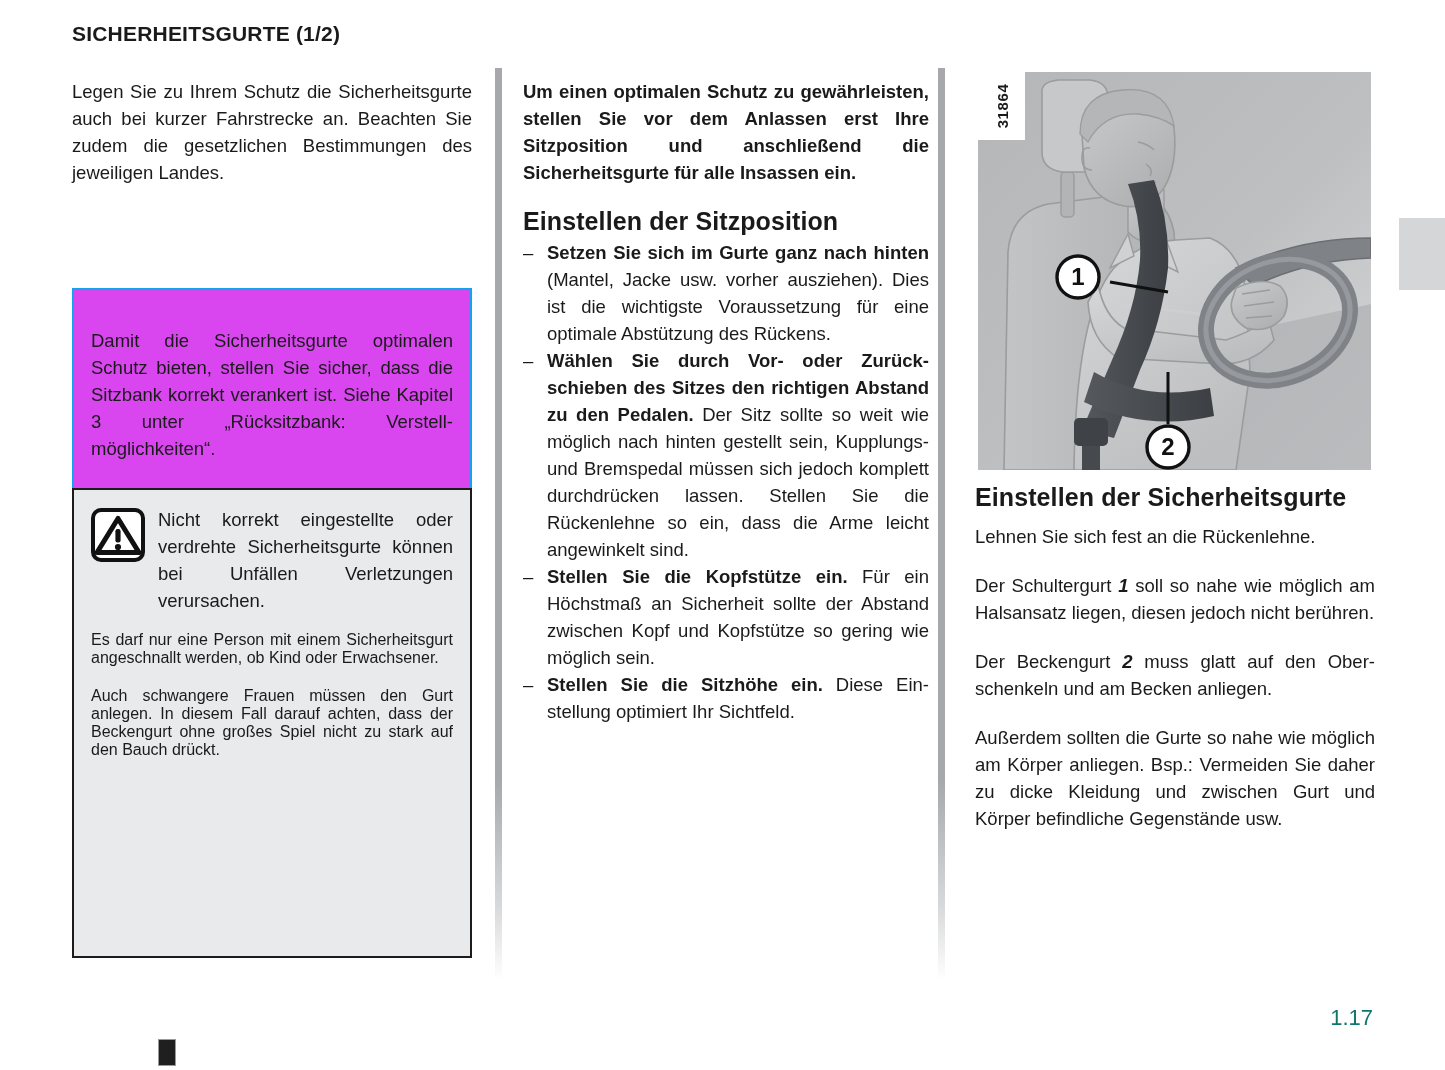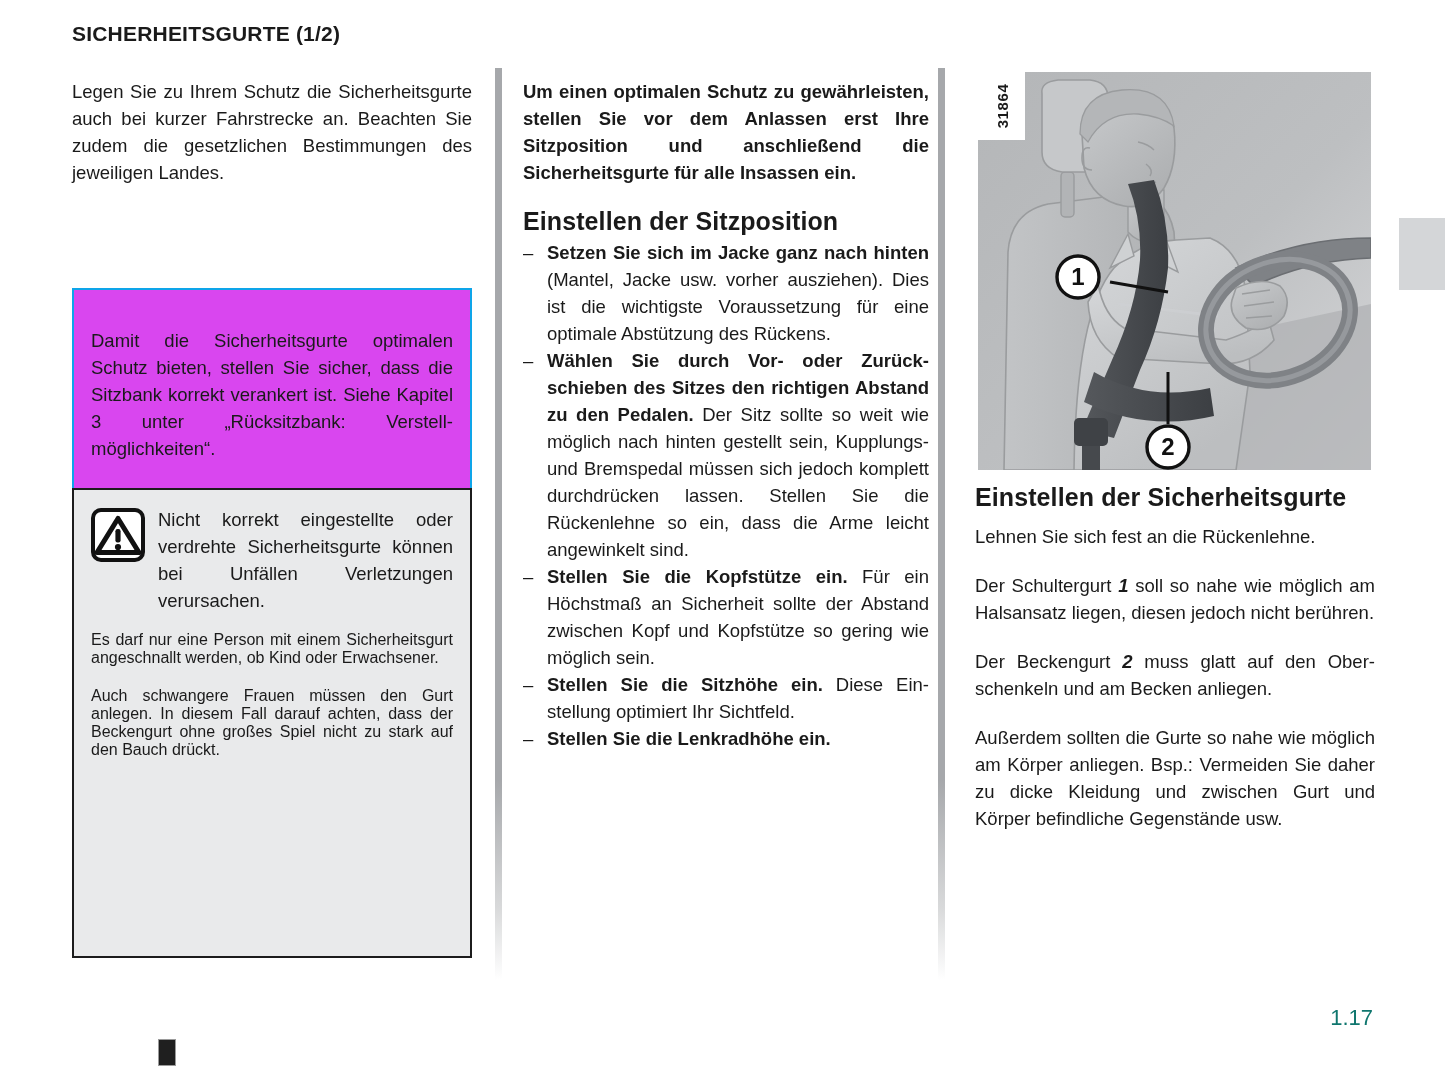--- a/index.html
+++ b/index.html
@@ -247,34 +247,31 @@
     <p class="para">Auch schwangere Frauen müssen den Gurt anlegen. In diesem Fall darauf achten, dass der Beckengurt ohne großes Spiel nicht zu stark auf den Bauch drückt.</p>
   </div>
 
   <div class="col col-mid">
     <p class="para b">Um einen optimalen Schutz zu gewähr­leisten, stellen Sie vor dem Anlassen erst Ihre Sitzposition und anschließend die Sicherheitsgurte für alle Insassen ein.</p>
 
     <h2 class="section sec-gap">Einstellen der Sitzposition</h2>
 
     <ul class="dash-list">
       <li>
-        <span class="b">Setzen Sie sich im Jacke ganz nach hinten</span><span> (Mantel, Jacke usw. vorher aus­ziehen). Dies ist die wichtigste Voraus­setzung für eine optimale Abstützung des Rückens.</span>
+        <span class="b">Setzen Sie sich im Gurte ganz nach hinten</span><span> (Mantel, Jacke usw. vorher aus­ziehen). Dies ist die wichtigste Voraus­setzung für eine optimale Abstützung des Rückens.</span>
       </li>
       <li>
         <span class="b">Wählen Sie durch Vor- oder Zurück­schieben des Sitzes den richtigen Ab­stand zu den Pedalen.</span><span> Der Sitz sollte so weit wie möglich nach hinten ge­stellt sein, Kupplungs- und Bremspedal müssen sich jedoch komplett durchdrü­cken lassen. Stellen Sie die Rückenlehne so ein, dass die Arme leicht angewinkelt sind.</span>
       </li>
       <li>
         <span class="b">Stellen Sie die Kopfstütze ein.</span><span> Für ein Höchstmaß an Sicherheit sollte der Ab­stand zwischen Kopf und Kopfstütze so gering wie möglich sein.</span>
       </li>
       <li>
         <span class="b">Stellen Sie die Sitzhöhe ein.</span><span> Diese Ein­stellung optimiert Ihr Sichtfeld.</span>
       </li>
-      <li>
-        <span class="b">Stellen Sie die Lenkradhöhe ein.</span><span></span>
-      </li>
     </ul>
   </div>
 
   <div class="figure">
     <svg width="393" height="398" viewBox="0 0 393 398" aria-hidden="true">
       <defs>
         <linearGradient id="bgGrad" x1="0" y1="0" x2="1" y2="1">
           <stop offset="0%" stop-color="#b4b6b8"></stop>
           <stop offset="55%" stop-color="#bdbfc1"></stop>
           <stop offset="100%" stop-color="#d7d8da"></stop>

